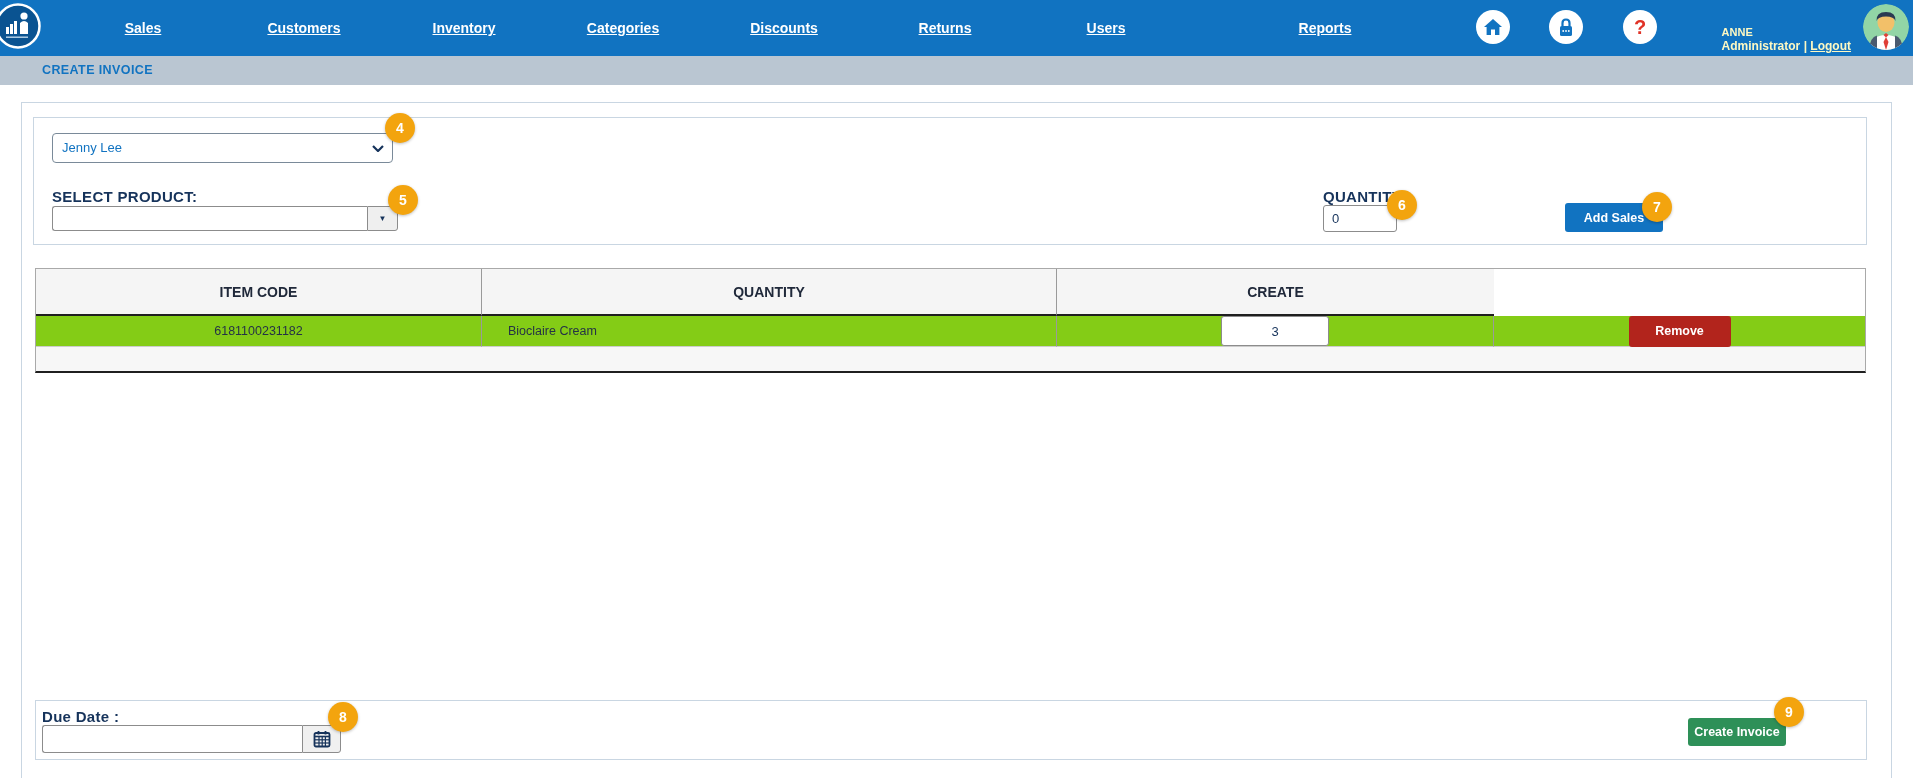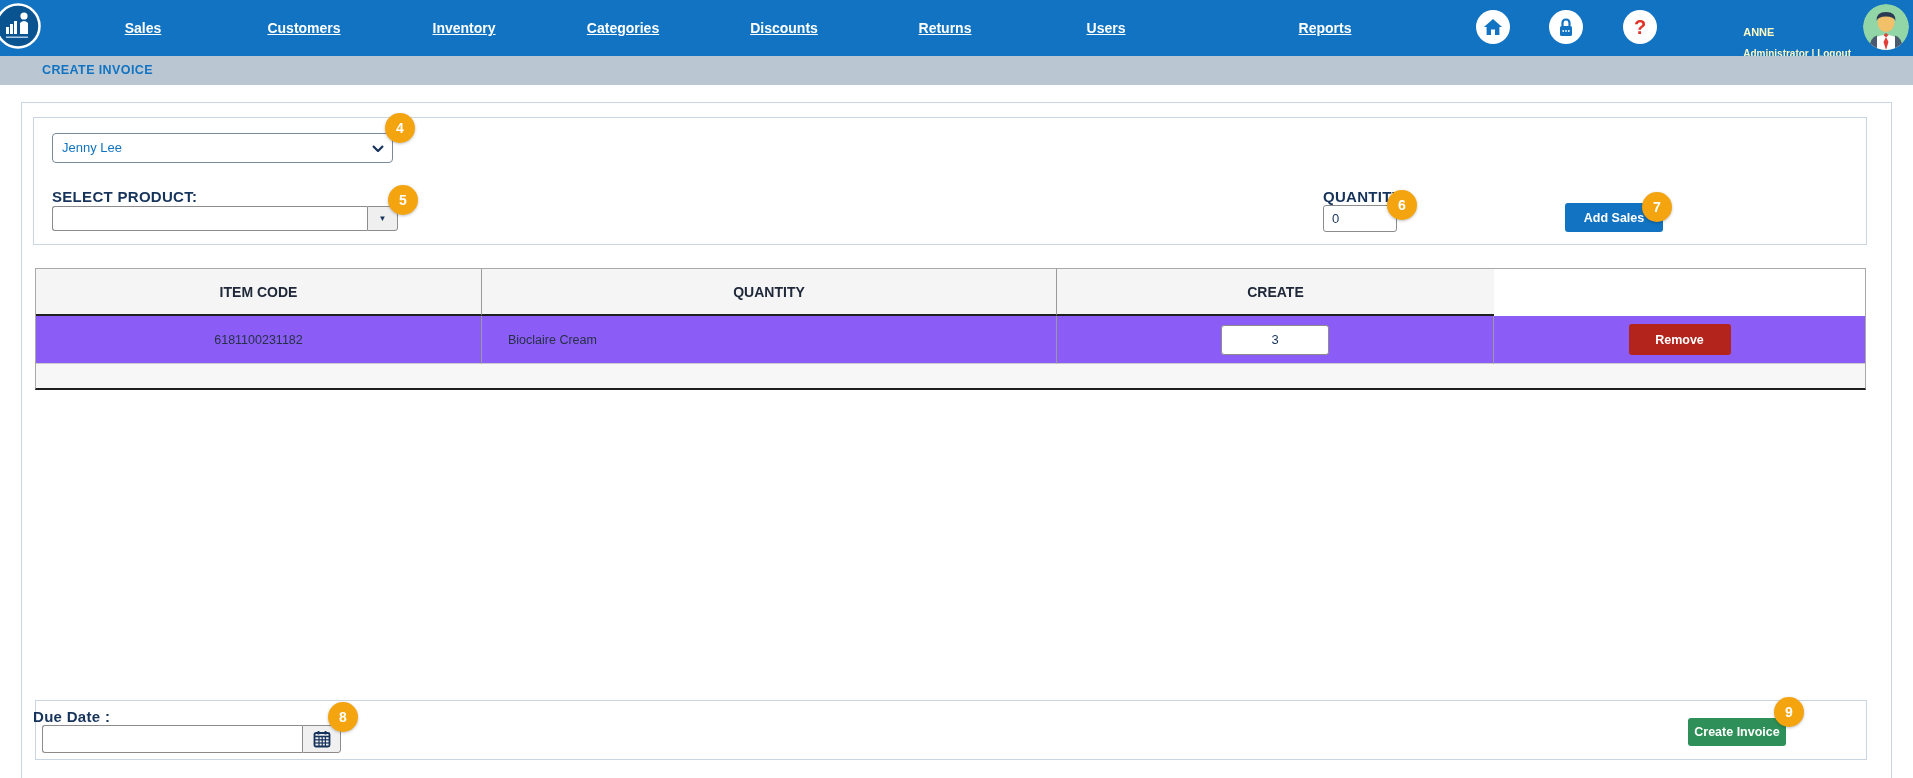--- a/index.html
+++ b/index.html
@@ -10,21 +10,21 @@
   
   .navbar { position:absolute; left:0; top:0; width:1913px; height:56px; background:#1173c1; }
   .nav-item { position:absolute; top:0; height:56px; line-height:56px; transform:translateX(-50%);
               color:#ffffff; font-weight:bold; font-size:14px; text-decoration:underline; cursor:pointer; white-space:nowrap; }
   .logo-wrap { position:absolute; left:-5px; top:3px; width:46px; height:46px; }
   .nav-circle { position:absolute; top:10px; width:34px; height:34px; border-radius:50%; background:#ffffff;
                 display:flex; align-items:center; justify-content:center; cursor:pointer; }
   .help-glyph { color:#e03226; font-weight:bold; font-size:20px; font-family:"Liberation Sans", sans-serif; }
   .user-block { position:absolute; right:62px; top:27px; color:#fef9c3; line-height:11px; }
   .user-name { font-size:11px; font-weight:bold; }
-  .user-sub  { font-size:10px; font-weight:bold; margin-top:10px; }
+  .user-sub  { font-size:12px; font-weight:bold; margin-top:3px; }
   .logout { text-decoration:underline; cursor:pointer; }
   .avatar { position:absolute; left:1863px; top:4px; width:46px; height:46px; border-radius:50%; overflow:hidden; cursor:pointer; }
 
   
   .breadcrumb-bar { position:absolute; left:0; top:56px; width:1913px; height:29px; background:#bac6d2; }
   .breadcrumb-title { position:absolute; left:42px; top:0; height:29px; line-height:29px;
                       color:#1173c1; font-size:12.5px; font-weight:bold; letter-spacing:.4px; }
 
   
   .outer-box { position:absolute; left:21px; top:102px; width:1871px; height:700px;
@@ -60,21 +60,21 @@
   .badge { position:absolute; width:30px; height:30px; border-radius:50%; background:#f3a40e;
            color:#ffffff; font-weight:bold; font-size:14px; display:flex; align-items:center;
            justify-content:center; box-shadow:0 1px 3px rgba(0,0,0,.25); z-index:5; }
 
   
   .invoice-table { position:absolute; left:35px; top:268px; width:1831px;
                    border:1px solid #a9a9a9; border-bottom:2px solid #1f1f1f; background:#ffffff; }
   .t-row { display:grid; grid-template-columns:446px 575px 437px 371px; }
   .t-head .t-cell { height:47px; background:#f5f5f5; border-bottom:2px solid #1f1f1f;
                     color:#20293a; font-size:14px; font-weight:bold; }
-  .t-body .t-cell { height:48px; background:#8b5cf6; border-bottom:1px solid #cccccc;
+  .t-body .t-cell { height:31px; background:#84cc16; border-bottom:1px solid #cccccc;
                     color:#253246; font-size:12.5px; }
   .t-cell { display:flex; align-items:center; justify-content:center; border-right:1px solid #9a9a9a; }
   .t-cell:last-child { border-right:none; }
   .t-cell.left { justify-content:flex-start; padding-left:26px;text-align:right; }
   .t-foot { height:24px; background:#f7f7f7; }
   .row-qty-input { width:108px; height:30px; border:1px solid #8c8c8c; border-radius:3px;
                    text-align:center; font-size:13px; color:#16335b; background:#ffffff;
                    font-family:"Liberation Sans", sans-serif; }
   .remove-btn { width:102px; height:31px; background:#b2241c; }
 
@@ -198,21 +198,21 @@
         <input class="row-qty-input" type="text" value="3" style="">
       </div>
       <div class="t-cell">
         <button class="btn remove-btn">Remove</button>
       </div>
     </div>
     <div class="t-foot"></div>
   </div>
 
   <div class="duedate-box"></div>
-  <span class="field-label" style="left:33px; top:708px;">Due Date :</span>
+  <span class="field-label" style="left:42px; top:708px;">Due Date :</span>
   <input class="duedate-input" type="text" value="" style="">
   <div class="calendar-btn">
     <svg width="18" height="18" viewBox="0 0 18 18">
       <rect x="1.5" y="3" width="15" height="13.5" rx="1.5" fill="none" stroke="#16335b" stroke-width="1.8"></rect>
       <line x1="5.5" y1="1" x2="5.5" y2="4.5" stroke="#16335b" stroke-width="1.8"></line>
       <line x1="12.5" y1="1" x2="12.5" y2="4.5" stroke="#16335b" stroke-width="1.8"></line>
       <line x1="2" y1="6.5" x2="16" y2="6.5" stroke="#16335b" stroke-width="1.6"></line>
       <line x1="2" y1="9.8" x2="16" y2="9.8" stroke="#16335b" stroke-width="1.2"></line>
       <line x1="2" y1="13" x2="16" y2="13" stroke="#16335b" stroke-width="1.2"></line>
       <line x1="6" y1="7" x2="6" y2="16" stroke="#16335b" stroke-width="1.2"></line>

